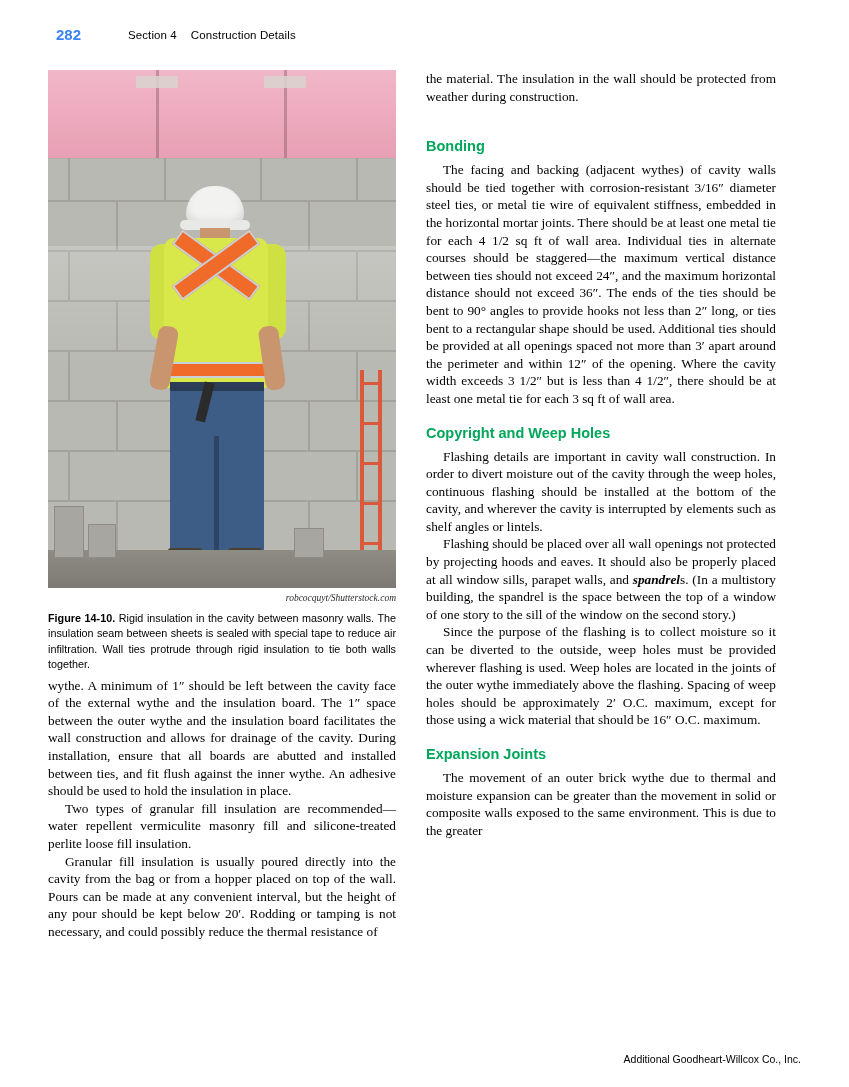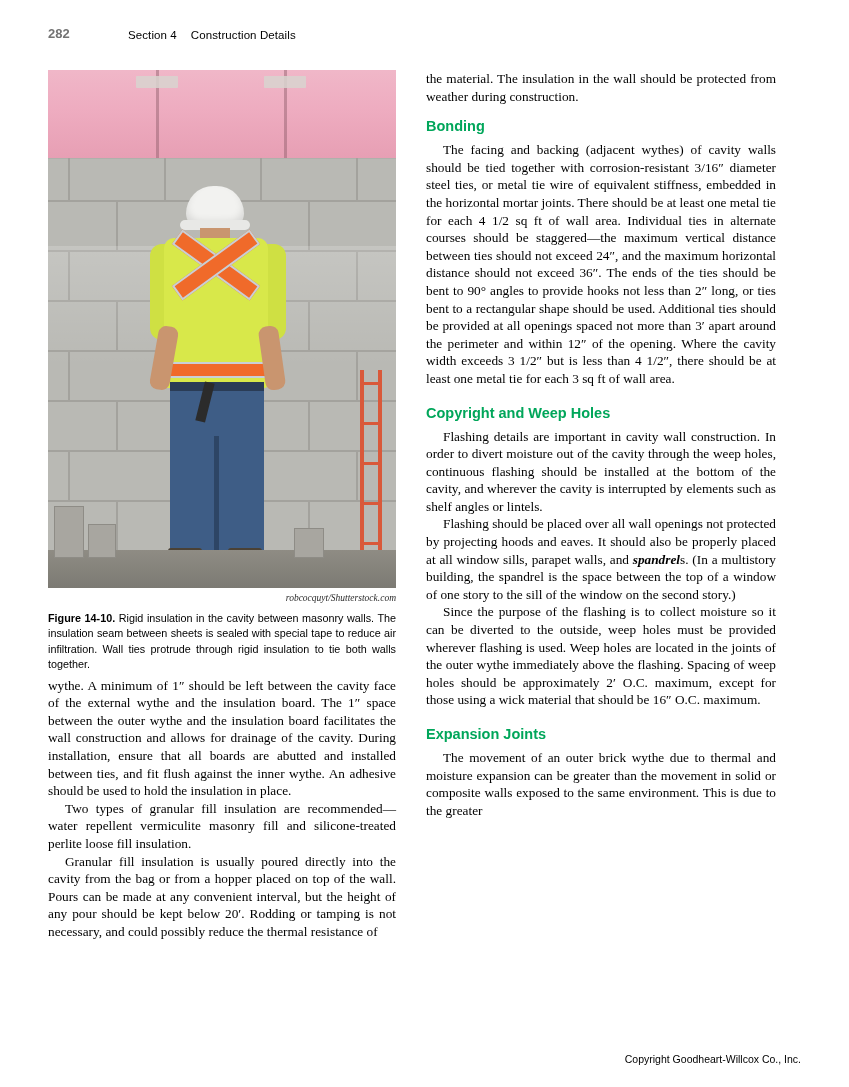--- a/index.html
+++ b/index.html
@@ -21,26 +21,26 @@
   
   .page-header {
     position: absolute;
     top: 26px;
     left: 48px;
     right: 48px;
     height: 20px;
   }
   .folio {
     position: absolute;
-    left: 0;
+    left: 8px;
     top: 0;
     font-family: "Liberation Sans", sans-serif;
-    font-size: 13px;
+    font-size: 15px;
     font-weight: bold;
-    color: #737373;
+    color: #3b82f6;
   }
   .running-head {
     position: absolute;
     left: 80px;
     top: 3px;
     font-family: "Liberation Sans", sans-serif;
     font-size: 11.5px;
     color: #000;
     letter-spacing: 0.1px;
   }
@@ -238,21 +238,21 @@
   .left-text { margin-top: 4px; }
 
   h2.sub {
     font-family: "Liberation Sans", sans-serif;
     font-size: 14.5px;
     font-weight: bold;
     color: #00a65a;
     margin: 16px 0 6px 0;
     line-height: 18px;
   }
-  h2.sub.first { margin-top: 12px; }
+  h2.sub.first { margin-top: 32px; }
 
   .bolditalic { font-weight: bold; font-style: italic; }
 
   
   .footer {
     position: absolute;
     left: 48px;
     right: 48px;
     bottom: 22px;
     text-align: right;
@@ -376,15 +376,15 @@
 
     <h2 class="sub">Copyright and Weep Holes</h2>
     <p class="indent">Flashing details are important in cavity wall construction. In order to divert moisture out of the cavity through the weep holes, continuous flashing should be installed at the bottom of the cavity, and wherever the cavity is interrupted by elements such as shelf angles or lintels.</p>
     <p class="indent" id="flashing-p2">Flashing should be placed over all wall openings not protected by projecting hoods and eaves. It should also be properly placed at all window sills, parapet walls, and <span class="bolditalic">spandrel</span>s. (In a multistory building, the spandrel is the space between the top of a window of one story to the sill of the window on the second story.)</p>
     <p class="indent">Since the purpose of the flashing is to collect moisture so it can be diverted to the outside, weep holes must be provided wherever flashing is used. Weep holes are located in the joints of the outer wythe immediately above the flashing. Spacing of weep holes should be approximately 2′ O.C. maximum, except for those using a wick material that should be 16″ O.C. maximum.</p>
 
     <h2 class="sub">Expansion Joints</h2>
     <p class="indent">The movement of an outer brick wythe due to thermal and moisture expansion can be greater than the movement in solid or composite walls exposed to the same environment. This is due to the greater</p>
   </div>
 
-  <div class="footer">Copyright Goodheart-Willcox Co., Inc.</div>
+  <div class="footer">Additional Goodheart-Willcox Co., Inc.</div>
 
 </div>
 
 </body></html>

